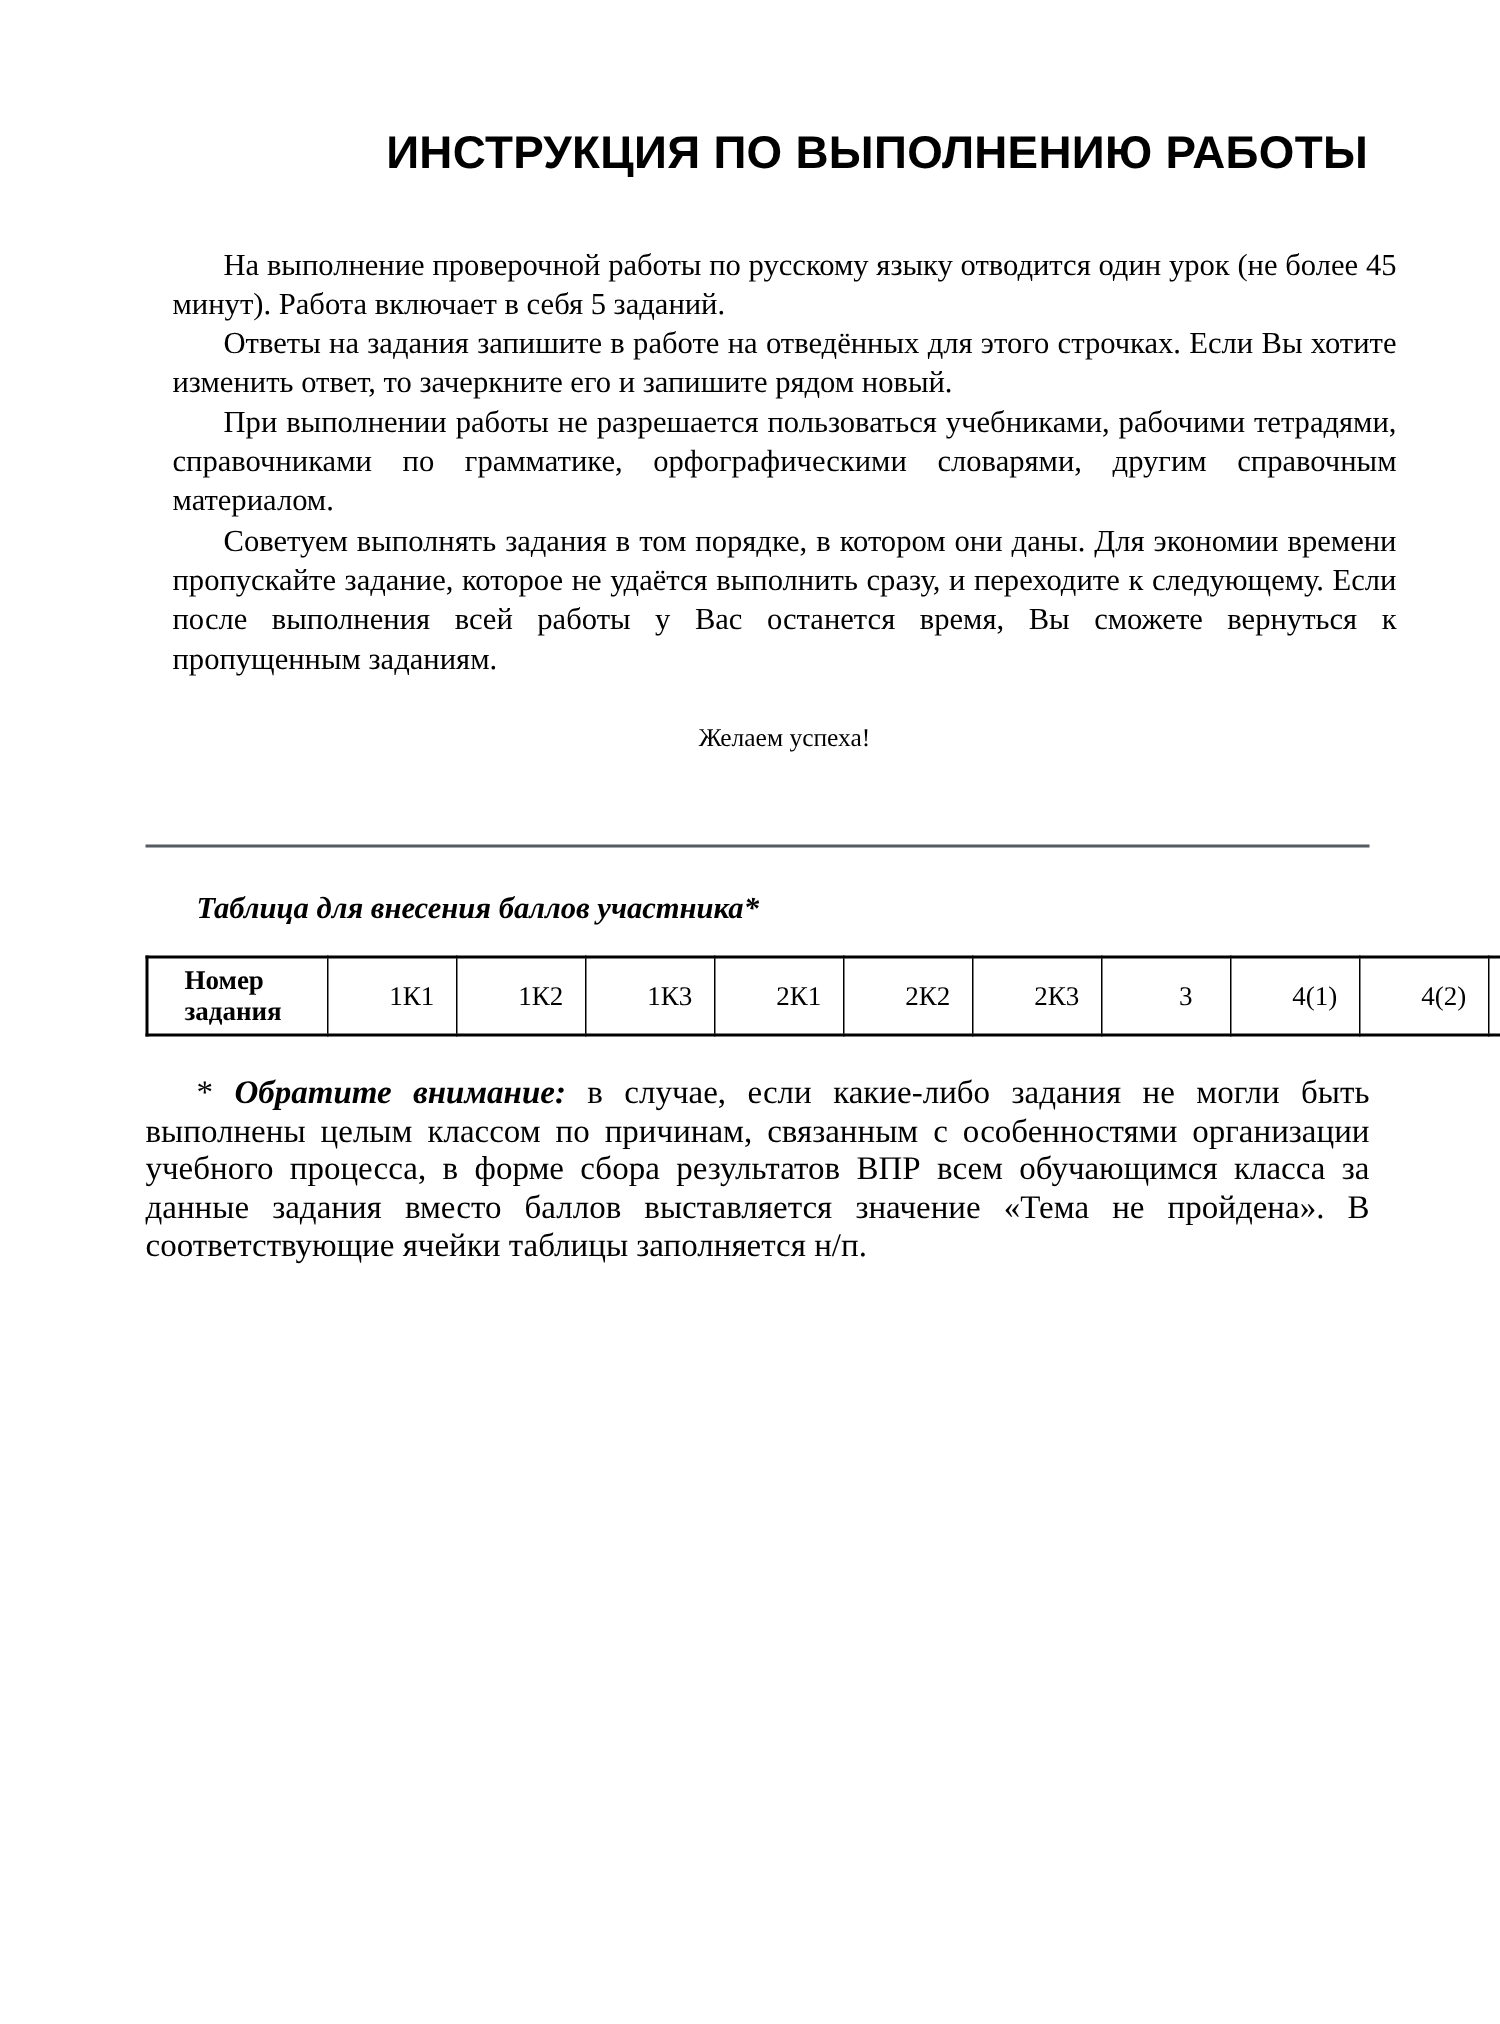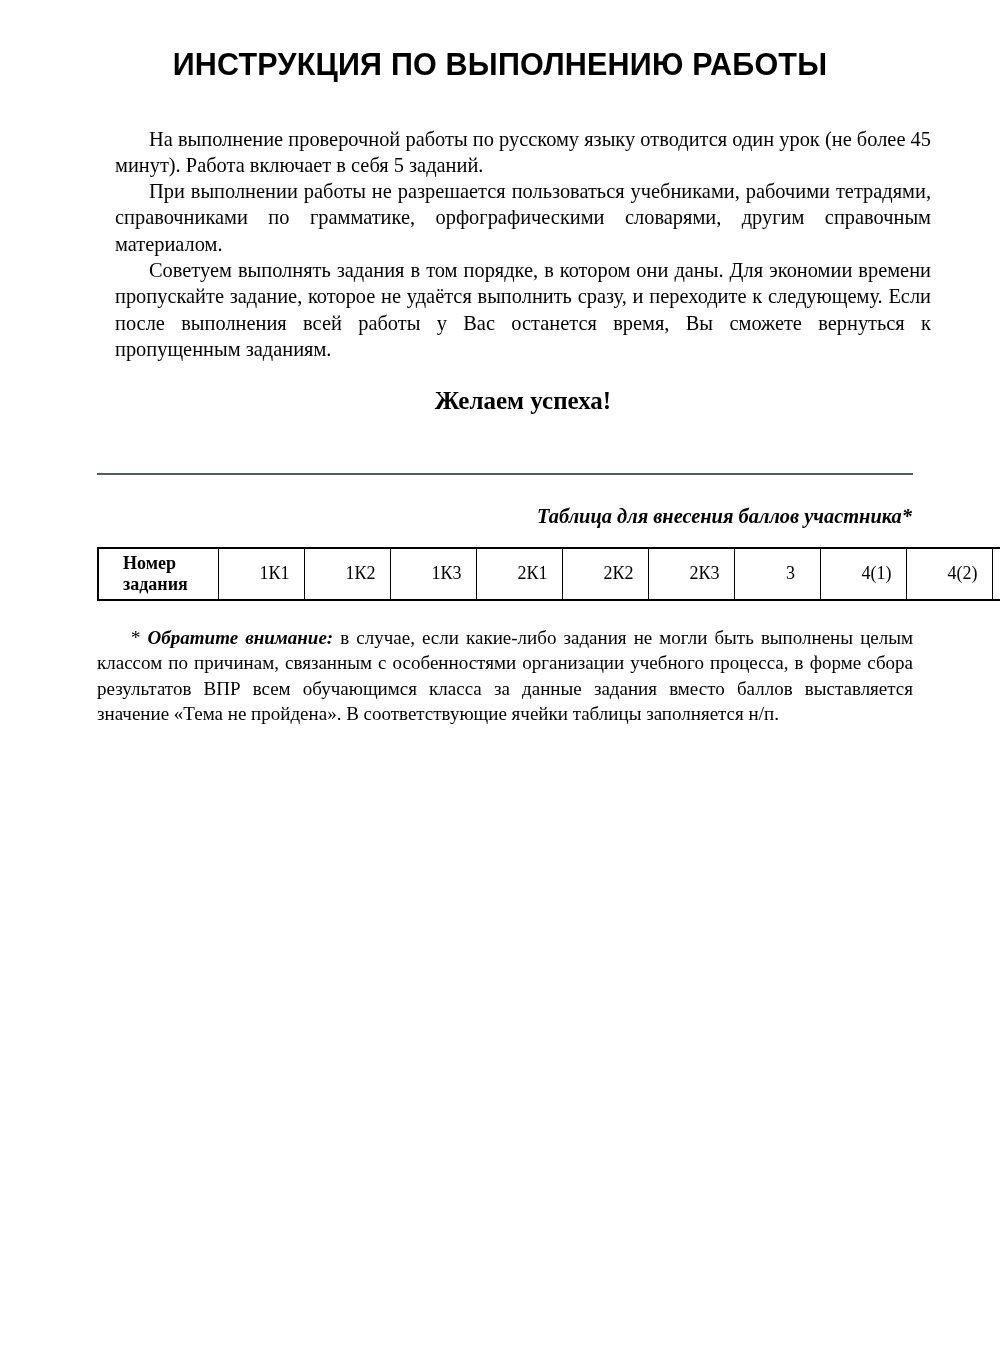--- a/index.html
+++ b/index.html
@@ -24,22 +24,22 @@
     top: 0;
     width: 1000px;
     height: 1349px;
     box-sizing: border-box;
     padding: 0 88px;
   }
 
   
   .doc-title {
     margin: 0;
-    padding-top: 48px;
-    text-align: center;
+    padding-top: 86px;
+    text-align: right;
     font-family: "Liberation Sans", "DejaVu Sans", sans-serif;
     font-weight: bold;
     font-size: 30.5px;
     letter-spacing: 0.2px;
     line-height: 1.1;
     color: #000;
   }
 
   
   .body-block {
@@ -54,23 +54,23 @@
     text-indent: 34px;
     font-size: 20.4px;
     line-height: 26.3px;
     hyphens: manual;
   }
 
   .wish {
     margin: 0;
     padding-top: 26px;
     text-align: center;
-    font-size: 25px;
+    font-size: 17px;
     line-height: 26.3px;
-    font-weight: bold;
+    font-weight: normal;
     text-indent: 0;
   }
 
   
   .divider {
     width: 816px;
     margin-left: 9px;
     margin-top: 58px;
     height: 0;
     border: 0;
@@ -80,21 +80,20 @@
   
   .table-caption {
     margin: 0;
     margin-left: 9px;
     padding-top: 20px;
     padding-left: 34px;
     font-size: 20.4px;
     font-style: italic;
     font-weight: bold;
     line-height: 26px;
-    text-align: right;
   }
 
   
   .score-table {
     margin-left: 9px;
     margin-top: 18px;
     border-collapse: collapse;
     table-layout: fixed;
     width: 816px;
     border: 2px solid #000;
@@ -132,39 +131,40 @@
   .score-table td.two-line .l2 {
     display: block;
   }
 
   
   .footnote {
     margin: 0;
     margin-left: 9px;
     width: 816px;
     padding-top: 24px;
-    font-size: 19px;
+    font-size: 22px;
     line-height: 25.5px;
     text-align: justify;
     text-indent: 34px;
   }
   .footnote .lead {
     font-style: italic;
     font-weight: bold;
   }
 </style>
 </head>
 <body>
 
 <div class="page">
 
   <h1 class="doc-title">ИНСТРУКЦИЯ ПО ВЫПОЛНЕНИЮ РАБОТЫ</h1>
 
   <div class="body-block">
     <p class="para">На выполнение проверочной работы по русскому языку отводится один урок (не более 45 минут). Работа включает в себя 5 заданий.</p>
+    <p class="para">Ответы на задания запишите в работе на отведённых для этого строчках. Если Вы хотите изменить ответ, то зачеркните его и запишите рядом новый.</p>
     <p class="para">При выполнении работы не разрешается пользоваться учебниками, рабочими тетрадями, справочниками по грамматике, орфографическими словарями, другим справочным материалом.</p>
     <p class="para">Советуем выполнять задания в том порядке, в котором они даны. Для экономии времени пропускайте задание, которое не удаётся выполнить сразу, и переходите к следующему. Если после выполнения всей работы у Вас останется время, Вы сможете вернуться к пропущенным заданиям.</p>
     <p class="wish">Желаем успеха!</p>
   </div>
 
   <hr class="divider">
 
   <p class="table-caption">Таблица для внесения баллов участника*</p>
 
   <table class="score-table">

